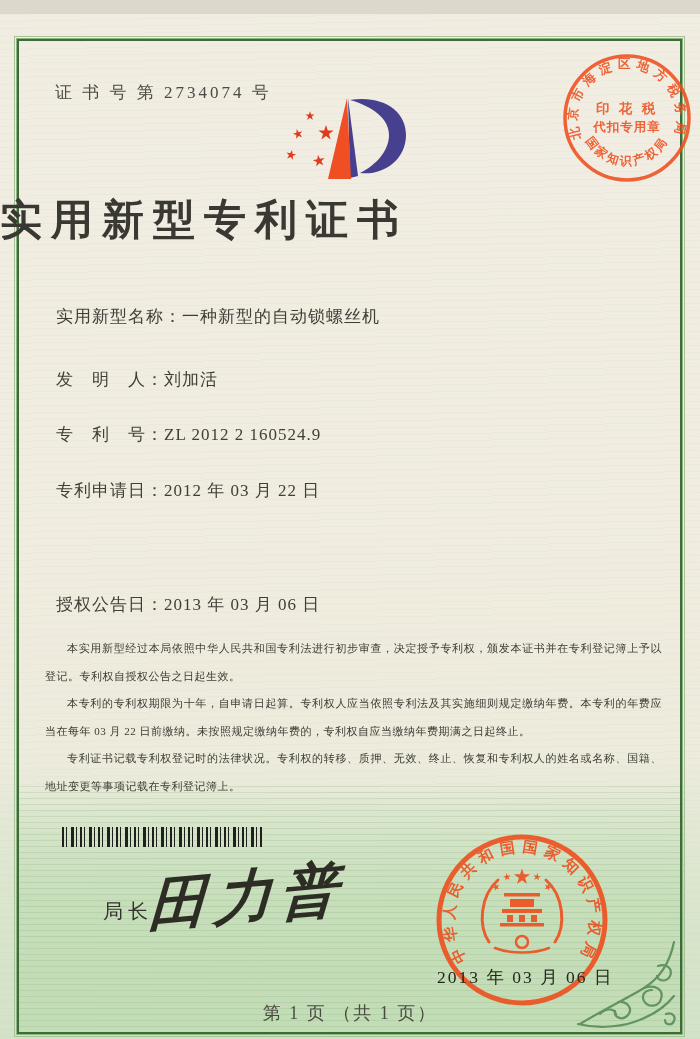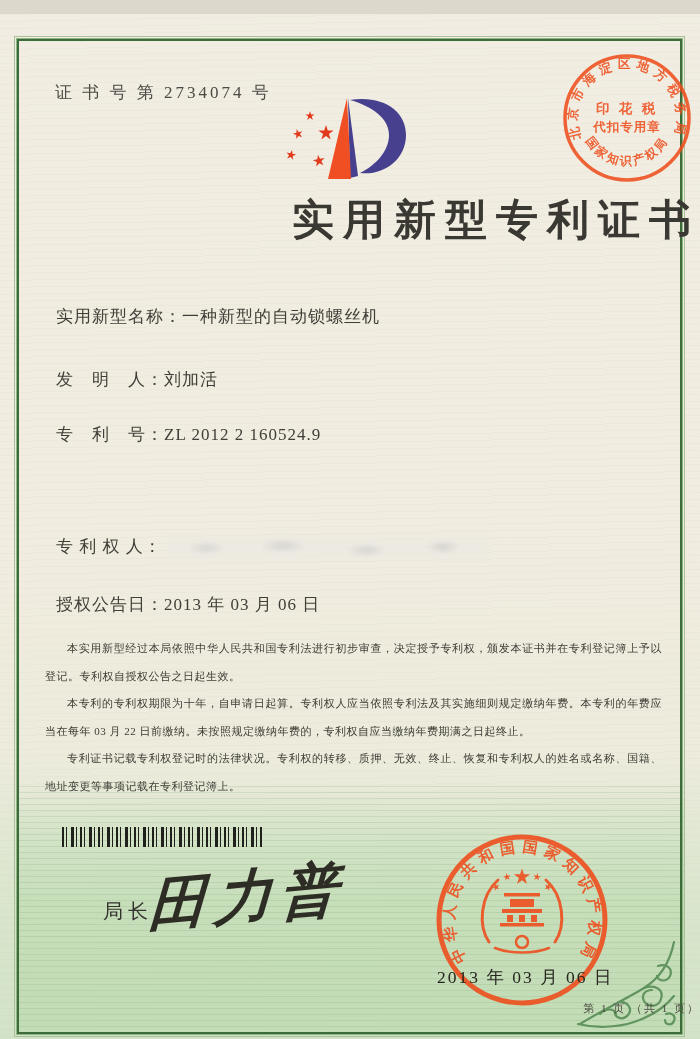--- a/index.html
+++ b/index.html
@@ -12,21 +12,21 @@
     background:repeating-linear-gradient(179deg,rgba(150,175,140,.06) 0 1px,transparent 1px 7px);}
   .green-zone{position:absolute;left:16px;right:16px;top:772px;bottom:18px;pointer-events:none;
     background:linear-gradient(180deg,rgba(201,224,189,0) 0%,rgba(199,223,187,.45) 18%,rgba(193,220,181,.75) 45%,rgba(191,219,179,.85) 100%);}
   .green-zone:after{content:"";position:absolute;inset:0;
     background:repeating-linear-gradient(180deg,rgba(128,170,118,.22) 0 1px,transparent 1px 6px);}
   .frame{position:absolute;left:14px;top:22px;right:15px;bottom:16px;border:1px solid #a6c296;}
   .frame-main{position:absolute;inset:1px;border:3px solid #3c6c3a;}
   .frame-inner{position:absolute;inset:1px;border:1px solid #8fb383;}
   .cert-no{position:absolute;left:55px;top:67px;font-size:17px;letter-spacing:3px;color:#4c4a44;}
   .logo{position:absolute;left:271px;top:80px;width:160px;height:110px;}
-  .title{position:absolute;left:0;right:0;top:178px;text-align:right;font-size:42px;font-weight:bold;
+  .title{position:absolute;left:0;right:0;top:178px;text-align:left;font-size:42px;font-weight:bold;
     letter-spacing:9px;color:#3a3832;}
   .row{position:absolute;left:56px;right:40px;font-size:17px;letter-spacing:1px;color:#403e38;white-space:nowrap;}
   .row .lbl{color:#403e38;}
   .redaction{display:inline-block;vertical-align:middle;width:320px;height:22px;margin-left:6px;border-radius:3px;
     background:
       radial-gradient(28px 9px at 12% 50%,rgba(185,185,185,.45),rgba(185,185,185,0) 70%),
       radial-gradient(34px 10px at 36% 40%,rgba(175,175,175,.4),rgba(175,175,175,0) 70%),
       radial-gradient(30px 9px at 62% 60%,rgba(180,180,180,.45),rgba(180,180,180,0) 70%),
       radial-gradient(26px 9px at 86% 45%,rgba(170,170,170,.4),rgba(170,170,170,0) 70%),
       rgba(235,233,228,.6);
@@ -35,21 +35,21 @@
   .paras p{margin:0;text-indent:2em;font-size:11px;line-height:27.5px;text-align:justify;color:#3e3c35;letter-spacing:.5px;}
   .barcode{position:absolute;left:62px;top:813px;width:201px;height:20px;
     background:repeating-linear-gradient(90deg,#20201d 0 2px,transparent 2px 4px,#20201d 4px 5px,transparent 5px 9px,#20201d 9px 12px,transparent 12px 14px,#20201d 14px 15px,transparent 15px 18px);}
   .director-label{position:absolute;left:103px;top:884px;font-size:20px;letter-spacing:5px;color:#33322c;text-align:center;}
   .signature{position:absolute;left:148px;top:843px;width:240px;font-size:58px;font-weight:600;color:#2e2d25;
     transform:rotate(-5deg) skewX(-8deg);letter-spacing:8px;white-space:nowrap;font-style:italic;}
   .tax-stamp{position:absolute;left:556px;top:33px;width:142px;height:142px;}
   .issuing-seal{position:absolute;left:432px;top:816px;width:180px;height:180px;}
   .issue-date{position:absolute;left:437px;top:951px;font-size:17.5px;letter-spacing:2px;color:#27261f;z-index:5;}
   .corner-ornament{position:absolute;right:20px;bottom:22px;width:110px;height:95px;}
-  .footer{position:absolute;left:0;right:0;top:987px;text-align:right;font-size:11px;letter-spacing:2px;color:#4b4a42;}
+  .footer{position:absolute;left:0;right:0;top:987px;text-align:center;font-size:18px;letter-spacing:2px;color:#4b4a42;}
   .seal-red{fill:#ee4f1e;}
   .seal-red-s{stroke:#ee4f1e;}
 </style>
 </head>
 <body>
 
 <div class="page">
   <div class="texture"></div>
   <div class="green-zone"></div>
 
@@ -96,22 +96,22 @@
 
   <div class="row" style="top:291px">
     <span class="lbl">实用新型名称：</span><span>一种新型的自动锁螺丝机</span>
   </div>
   <div class="row" style="top:354px">
     <span class="lbl">发　明　人：</span><span>刘加活</span>
   </div>
   <div class="row" style="top:409px">
     <span class="lbl">专　利　号：</span><span>ZL 2012 2 160524.9</span>
   </div>
-  <div class="row" style="top:521px">
-    <span class="lbl">专 利 权 人：</span><span class="redaction"></span>
+  <div class="row" style="top:465px">
+    <span class="lbl">专利申请日：</span><span>2012 年 03 月 22 日</span>
   </div>
   <div class="row" style="top:579px">
     <span class="lbl">授权公告日：</span><span>2013 年 03 月 06 日</span>
   </div>
 
   <div class="paras">
     <p>本实用新型经过本局依照中华人民共和国专利法进行初步审查，决定授予专利权，颁发本证书并在专利登记簿上予以登记。专利权自授权公告之日起生效。</p>
     <p>本专利的专利权期限为十年，自申请日起算。专利权人应当依照专利法及其实施细则规定缴纳年费。本专利的年费应当在每年 03 月 22 日前缴纳。未按照规定缴纳年费的，专利权自应当缴纳年费期满之日起终止。</p>
     <p>专利证书记载专利权登记时的法律状况。专利权的转移、质押、无效、终止、恢复和专利权人的姓名或名称、国籍、地址变更等事项记载在专利登记簿上。</p>
   </div>

